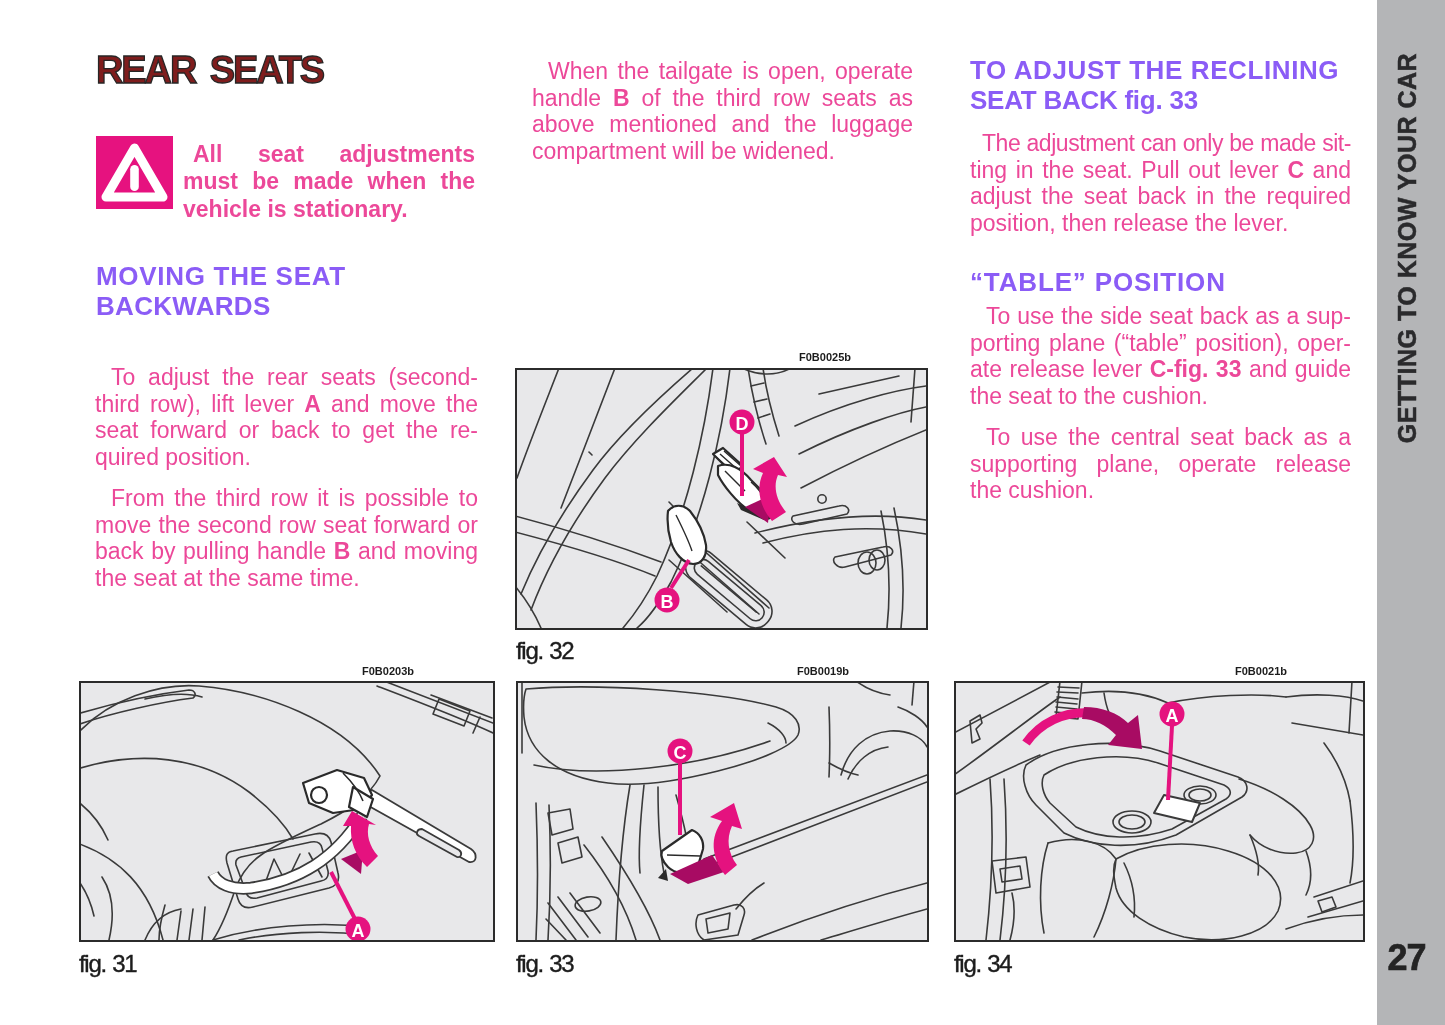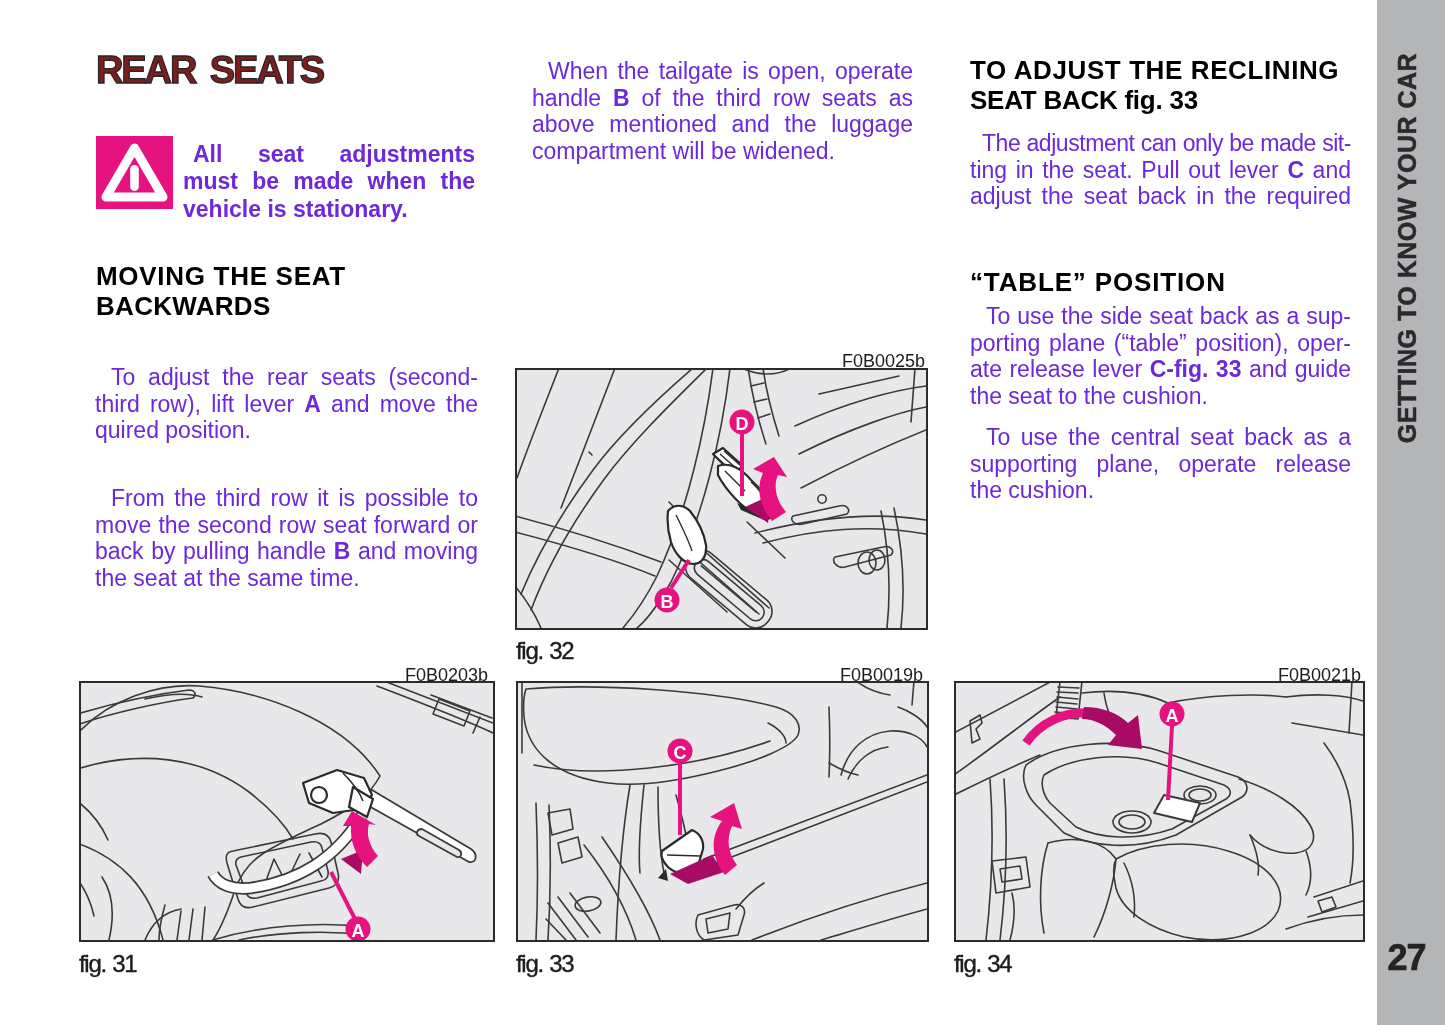--- a/index.html
+++ b/index.html
@@ -9,27 +9,27 @@
 
 #sidebar{left:1377px;top:0;width:68px;height:1025px;background:#b4b5b7}
 #sidetext{left:1373px;top:55px;width:68px;height:385px}
 #sidetext span{position:absolute;left:50%;top:50%;
   transform:translate(-50%,-50%) rotate(-90deg);
   white-space:nowrap;font-weight:bold;font-size:25px;letter-spacing:0.5px;color:#2a2a2c;-webkit-text-stroke:0.5px #2a2a2c}
 #pagenum{left:1377px;top:937px;width:59px;text-align:center;font-weight:bold;font-size:36px;color:#242424;-webkit-text-stroke:0.7px #242424;letter-spacing:-1px}
 
 #title{left:96px;top:49px;font-weight:bold;font-size:38px;letter-spacing:-2.1px;color:#7f1d1d;
   -webkit-text-stroke:1.3px #262626;word-spacing:6px}
-.h2{font-weight:bold;font-size:26px;line-height:29.5px;color:#000000}
-.body, .jline, .lline{font-size:23px;color:#6d28d9}
+.h2{font-weight:bold;font-size:26px;line-height:29.5px;color:#8b5cf6}
+.body, .jline, .lline{font-size:23px;color:#ec4899}
 .jline{text-align:justify;height:26.5px;overflow:hidden;line-height:26.5px}
 .jline::after{content:"";display:inline-block;width:100%;height:0}
 .lline{text-align:left;height:26.5px;white-space:nowrap;line-height:26.5px}
 b{font-weight:bold}
-.figlabel{font-weight:normal;font-size:18px;color:#1c1c1c;text-align:right}
+.figlabel{font-weight:bold;font-size:11px;color:#1c1c1c;text-align:center}
 .figcap{font-weight:normal;font-size:24px;color:#1c1c1c;letter-spacing:-1.3px;word-spacing:1px;-webkit-text-stroke:0.4px #1c1c1c}
 .figbox{border:2px solid #2b2b2b;background:#e8e8ea;box-sizing:border-box}
 
 #warnicon{left:96px;top:136px;width:77px;height:73px;background:#e6127f}
 </style>
 </head>
 <body>
 <div class="abs" id="sidebar"></div>
 <div class="abs" id="sidetext">
     <span>GETTING TO KNOW YOUR CAR</span>
@@ -49,20 +49,21 @@
   <div class="jline" style="height:27.3px;line-height:27.3px"><span style="display:inline-block;width:10px"></span>All seat adjustments</div>
   <div class="jline" style="height:27.3px;line-height:27.3px">must be made when the</div>
   <div class="lline" style="height:27.3px;line-height:27.3px">vehicle is stationary.</div>
 </div>
 
 <div class="abs h2" style="left:96px;top:262px;width:390px"><span style="letter-spacing:0.7px">MOVING THE SEAT</span><br><span style="letter-spacing:0.3px">BACKWARDS</span><br></div>
 
 <div class="abs" style="left:95px;top:364px;width:383px">
   <div class="jline"><span style="display:inline-block;width:16px"></span>To adjust the rear seats (second-</div>
   <div class="jline">third row), lift lever <b>A</b> and move the</div>
+  <div class="jline">seat forward or back to get the re-</div>
   <div class="lline">quired position.</div>
 </div>
 
 <div class="abs" style="left:95px;top:485px;width:383px">
   <div class="jline"><span style="display:inline-block;width:16px"></span>From the third row it is possible to</div>
   <div class="jline">move the second row seat forward or</div>
   <div class="jline">back by pulling handle <b>B</b> and moving</div>
   <div class="lline">the seat at the same time.</div>
 </div>
 
@@ -152,20 +153,21 @@
 </svg>
 </div>
 <div class="abs figcap" style="left:516px;top:637px">fig. 32</div>
 
 <div class="abs h2" style="left:970px;top:56px;width:400px"><span style="letter-spacing:0.6px">TO ADJUST THE RECLINING</span><br><span style="letter-spacing:-0.25px">SEAT BACK fig. 33</span></div>
 
 <div class="abs" style="left:970px;top:130px;width:381px">
   <div class="jline" style="letter-spacing:-0.45px"><span style="display:inline-block;width:12px"></span>The adjustment can only be made sit-</div>
   <div class="jline">ting in the seat. Pull out lever <b>C</b> and</div>
   <div class="jline">adjust the seat back in the required</div>
+  <div class="lline">position, then release the lever.</div>
 </div>
 
 <div class="abs h2" style="left:970px;top:268px;width:390px;letter-spacing:0.85px">“TABLE” POSITION</div>
 
 <div class="abs" style="left:970px;top:303px;width:381px">
   <div class="jline"><span style="display:inline-block;width:16px"></span>To use the side seat back as a sup-</div>
   <div class="jline">porting plane (“table” position), oper-</div>
   <div class="jline">ate release lever <b>C-fig. 33</b> and guide</div>
   <div class="lline">the seat to the cushion.</div>
 </div>

